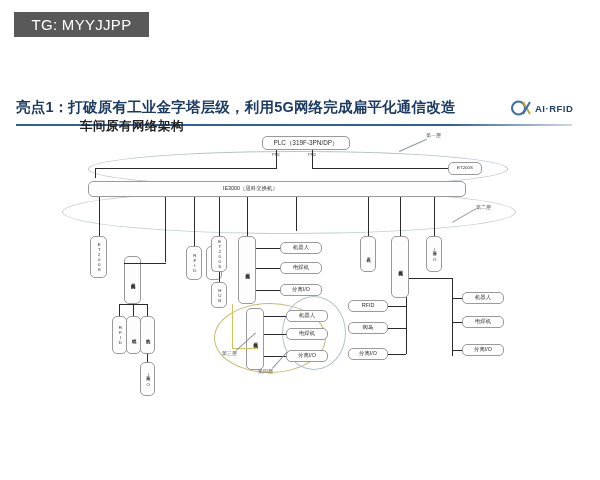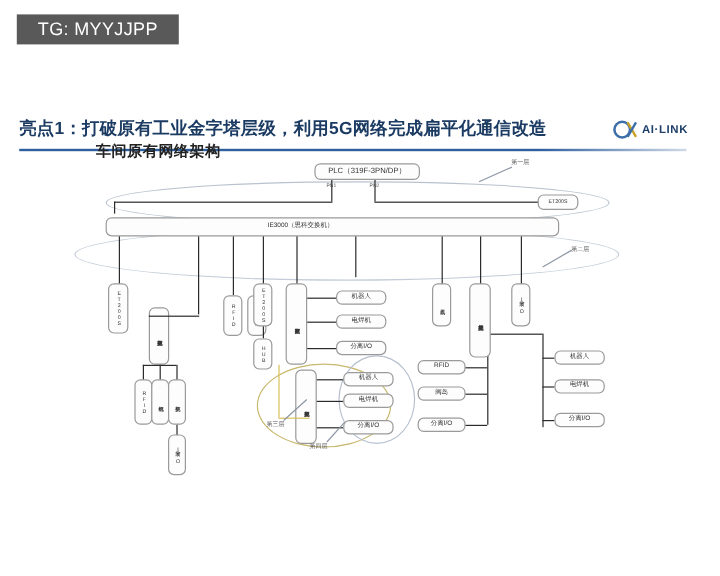--- a/index.html
+++ b/index.html
@@ -97,21 +97,21 @@
 
   <div class="hdr">
     <div class="hdr-title">亮点1：打破原有工业金字塔层级，利用5G网络完成扁平化通信改造</div>
     <div class="hdr-rule"></div>
     <div class="logo">
       <svg class="logo-mark" viewBox="0 0 44 40">
         <circle cx="17" cy="20" r="13" fill="none" stroke="#3d6fa8" stroke-width="4.2"></circle>
         <path d="M26 8 L40 32" stroke="#c9a227" stroke-width="4" fill="none"></path>
         <path d="M40 8 L26 32" stroke="#3d6fa8" stroke-width="4" fill="none"></path>
       </svg>
-      <span class="logo-text">AI·LINK</span>
+      <span class="logo-text">AI·RFID</span>
     </div>
   </div>
 
   <div class="diagram">
 
     <div class="dg-title">车间原有网络架构</div>
 
     <div class="ring" style="left:88px;top:33px;width:418px;height:34px;"></div>
     <div class="ring ring2" style="left:62px;top:72px;width:452px;height:42px;"></div>
     <div class="ring ring3" style="left:214px;top:185px;width:110px;height:68px;"></div>

